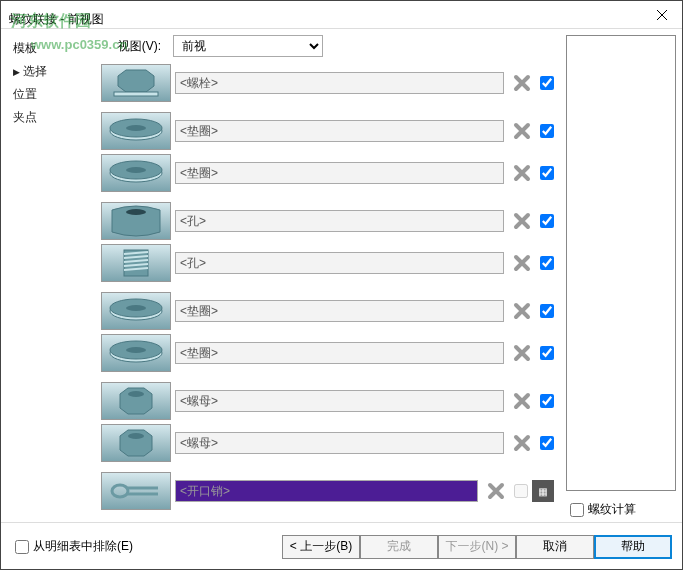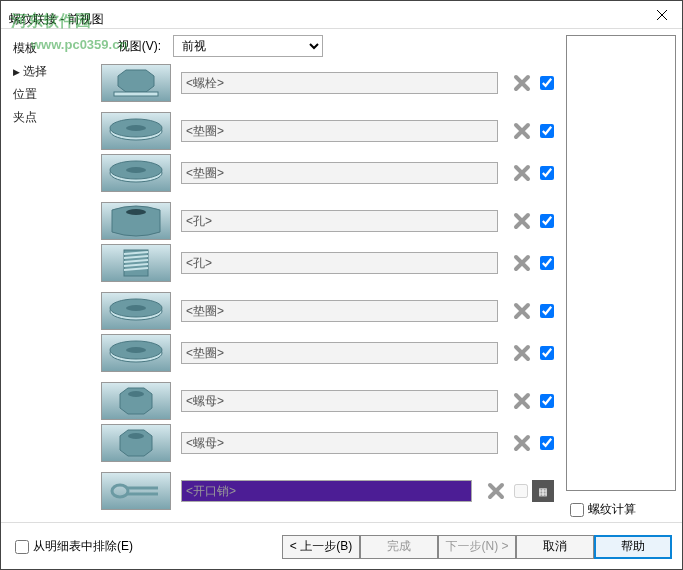--- a/index.html
+++ b/index.html
@@ -12,21 +12,21 @@
 .sidebar .active::before{content:"▶";font-size:9px;margin-right:3px}
 .content{flex:1;padding:6px 6px 0 0;display:flex;gap:12px}
 .left-col{flex:1}
 .view-row{display:flex;align-items:center;margin-bottom:6px;gap:12px}
 .view-row label{width:60px;text-align:right}
 .view-row select{width:150px;height:22px;border:1px solid #aaa;background:#fff;padding-left:4px}
 .part-row{display:flex;align-items:center;margin-bottom:2px;height:40px}
 .part-row.gap{margin-top:8px}
 .thumb{width:70px;height:38px;background:linear-gradient(180deg,#d5e8ed 0%,#a8c5cc 50%,#7ba4ae 100%);border:1px solid #999;display:flex;align-items:center;justify-content:center;position:relative;overflow:hidden}
 .thumb svg{width:60px;height:34px}
-.part-input{flex:1;height:22px;margin:0 10px;border:1px solid #aaa;background:#f3f3f3;padding:0 4px;color:#555}
+.part-input{flex:1;height:22px;margin:0 4px;border:1px solid #aaa;background:#f3f3f3;padding:0 4px;color:#555}
 .part-input.disabled{background:#4c1d95;color:#999}
 .del-btn{width:28px;height:28px;display:flex;align-items:center;justify-content:center;color:#999;font-size:20px;font-weight:bold;cursor:pointer}
 .cb{width:14px;height:14px;margin-left:4px}
 .calc-btn{width:22px;height:22px;background:#555;display:flex;align-items:center;justify-content:center;margin-left:4px}
 .calc-btn span{color:#fff;font-size:10px}
 .right-col{width:110px;display:flex;flex-direction:column}
 .preview-box{flex:1;border:1px solid #888;background:#fff;margin-bottom:6px}
 .thread-calc{display:flex;align-items:center;gap:4px;padding:4px 0}
 .footer{height:48px;border-top:1px solid #ddd;display:flex;align-items:center;padding:0 10px;}
 .footer-left{display:flex;align-items:center;gap:4px}

